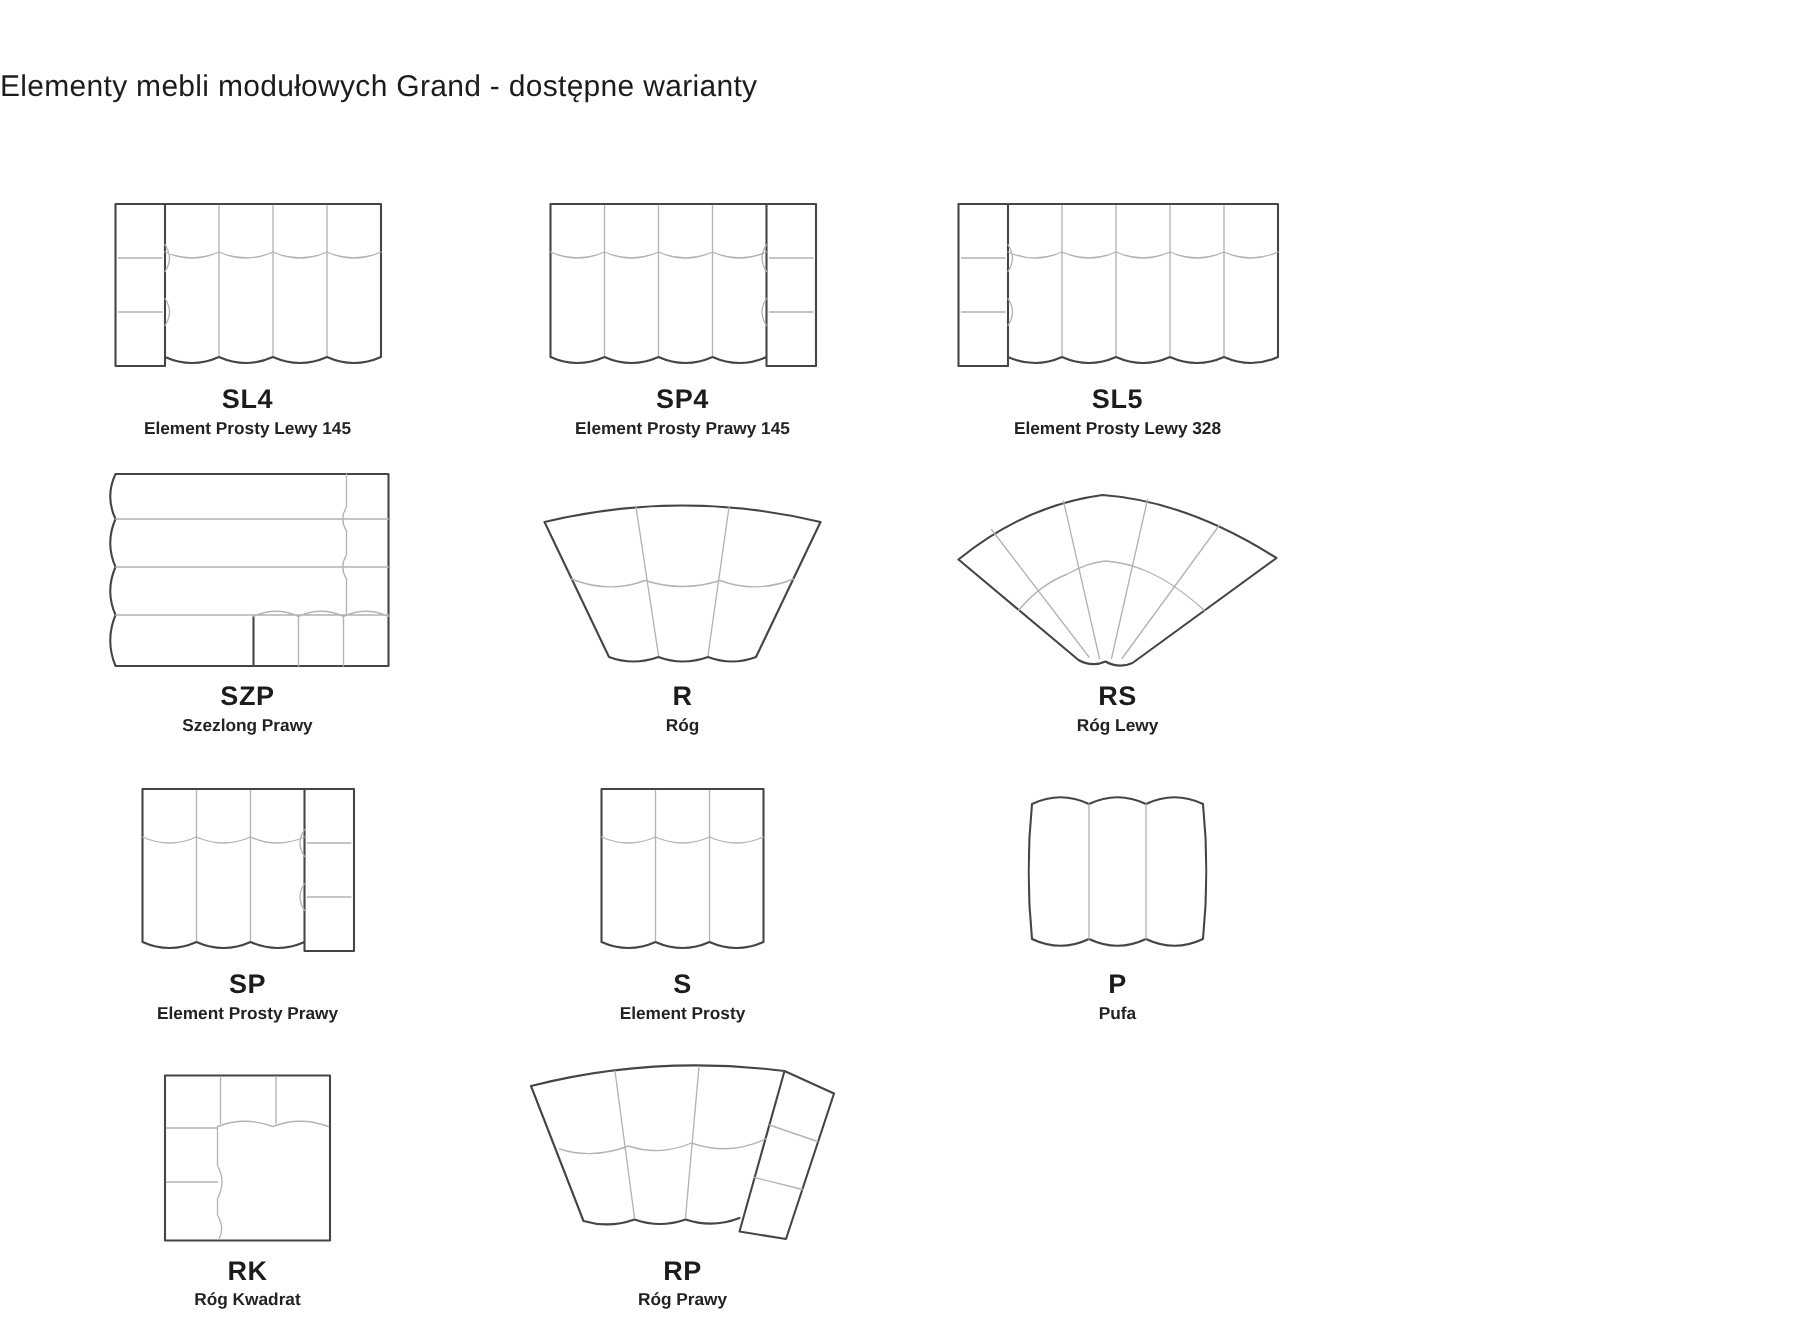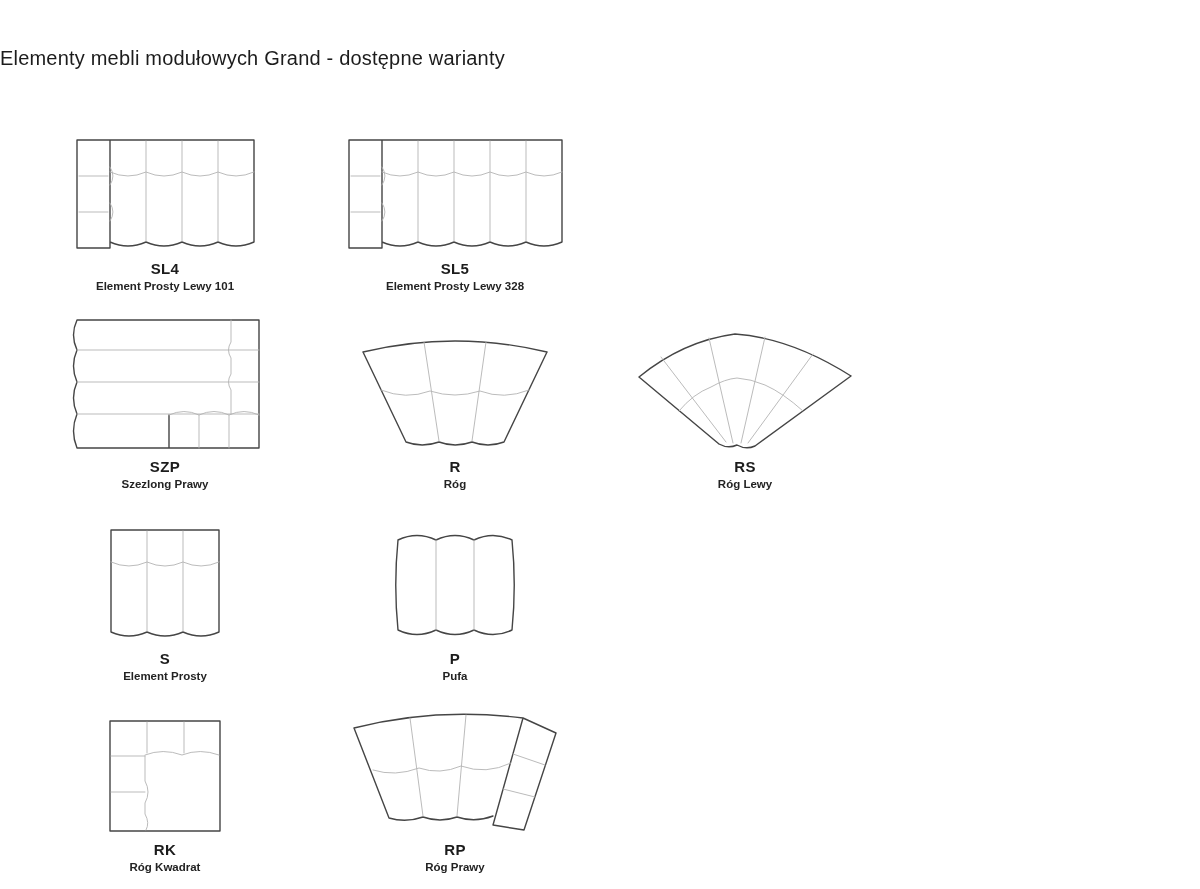--- a/index.html
+++ b/index.html
@@ -16,36 +16,46 @@
   .row:nth-child(1){height:178px}
   .row:nth-child(2){height:198px}
   .row:nth-child(3){height:192px}
   .row:nth-child(4){height:191px}
   .cell{
     width:290px;box-sizing:border-box;
     display:flex;flex-direction:column;align-items:center;justify-content:flex-end;
     padding-bottom:16px;
   }
   .drawing{line-height:0;}
-  .code{margin-top:8px;font-size:15px;font-weight:700;color:#1c1c1c;letter-spacing:.4px;text-align:right;}
+  .code{margin-top:8px;font-size:18px;font-weight:700;color:#1c1c1c;letter-spacing:.4px;text-align:right;}
   .name{margin-top:3px;font-size:11.5px;font-weight:600;color:#232323;}
 </style>
 </head>
 <body>
 
 <div class="title">Elementy mebli modułowych Grand - dostępne warianty</div>
 <main id="grid">
     <div class="row">
       <div class="cell">
         <div class="drawing"><svg width="181" height="114" viewBox="0 0 181 114" xmlns="http://www.w3.org/2000/svg">
             <path d="M 35 2 L 179 2 M 179 2 L 179 104 M 35 104 Q 53 112 71 104 Q 89 112 107 104 Q 125 112 143 104 Q 161 112 179 104 M 35 2 L 2 2 L 2 110 L 35 110 Z" fill="none" stroke="#454545" stroke-width="1.4" stroke-linejoin="round" stroke-linecap="round"></path>
             <path d="M 4 38 L 33 38 M 4 74 L 33 74 M 35 29 Q 41 38 35 47 M 35 65 Q 41 74 35 83 M 71 3 L 71 103 M 107 3 L 107 103 M 143 3 L 143 103 M 35 34 Q 53 42 71 34 Q 89 42 107 34 Q 125 42 143 34 Q 161 42 179 34" fill="none" stroke="#b3b3b3" stroke-width="0.9" stroke-linecap="round"></path>
           </svg></div>
         <div class="code">SL4</div>
-        <div class="name">Element Prosty Lewy 101</div>
+        <div class="name">Element Prosty Lewy 145</div>
+      </div>
+      <div class="cell">
+        <div class="drawing"><svg width="181" height="114" viewBox="0 0 181 114" xmlns="http://www.w3.org/2000/svg">
+            <g transform="translate(181,0) scale(-1,1)">
+              <path d="M 35 2 L 179 2 M 179 2 L 179 104 M 35 104 Q 53 112 71 104 Q 89 112 107 104 Q 125 112 143 104 Q 161 112 179 104 M 35 2 L 2 2 L 2 110 L 35 110 Z" fill="none" stroke="#454545" stroke-width="1.4" stroke-linejoin="round" stroke-linecap="round"></path>
+              <path d="M 4 38 L 33 38 M 4 74 L 33 74 M 35 29 Q 41 38 35 47 M 35 65 Q 41 74 35 83 M 71 3 L 71 103 M 107 3 L 107 103 M 143 3 L 143 103 M 35 34 Q 53 42 71 34 Q 89 42 107 34 Q 125 42 143 34 Q 161 42 179 34" fill="none" stroke="#b3b3b3" stroke-width="0.9" stroke-linecap="round"></path>
+            </g>
+          </svg></div>
+        <div class="code">SP4</div>
+        <div class="name">Element Prosty Prawy 145</div>
       </div>
       <div class="cell">
         <div class="drawing"><svg width="217" height="114" viewBox="0 0 217 114" xmlns="http://www.w3.org/2000/svg">
             <path d="M 35 2 L 215 2 M 215 2 L 215 104 M 35 104 Q 53 112 71 104 Q 89 112 107 104 Q 125 112 143 104 Q 161 112 179 104 Q 197 112 215 104 M 35 2 L 2 2 L 2 110 L 35 110 Z" fill="none" stroke="#454545" stroke-width="1.4" stroke-linejoin="round" stroke-linecap="round"></path>
             <path d="M 4 38 L 33 38 M 4 74 L 33 74 M 35 29 Q 41 38 35 47 M 35 65 Q 41 74 35 83 M 71 3 L 71 103 M 107 3 L 107 103 M 143 3 L 143 103 M 179 3 L 179 103 M 35 34 Q 53 42 71 34 Q 89 42 107 34 Q 125 42 143 34 Q 161 42 179 34 Q 197 42 215 34" fill="none" stroke="#b3b3b3" stroke-width="0.9" stroke-linecap="round"></path>
           </svg></div>
         <div class="code">SL5</div>
         <div class="name">Element Prosty Lewy 328</div>
       </div>
     </div>
@@ -72,20 +82,30 @@
         <div class="drawing"><svg width="224" height="122" viewBox="0 0 224 122" xmlns="http://www.w3.org/2000/svg">
             <path d="M 6 49 Q 50 13 102 6 Q 158 10 218 48 M 6 49 L 86 116 M 218 48 L 122 118 M 86 116 Q 95 121 104 117 Q 113 122 122 118" fill="none" stroke="#454545" stroke-width="1.4" stroke-linejoin="round" stroke-linecap="round"></path>
             <path d="M 28 29 L 93 114 M 76 10 L 100 115 M 132 9 L 108 115 M 180 26 L 115 115 M 46 83 Q 60 66 78 59 Q 92 51 104 50 Q 118 51 132 57 Q 150 65 170 83" fill="none" stroke="#b3b3b3" stroke-width="0.9" stroke-linecap="round"></path>
           </svg></div>
         <div class="code">RS</div>
         <div class="name">Róg Lewy</div>
       </div>
     </div>
     <div class="row">
       <div class="cell">
+        <div class="drawing"><svg width="145" height="114" viewBox="0 0 145 114" xmlns="http://www.w3.org/2000/svg">
+            <g transform="translate(145,0) scale(-1,1)">
+              <path d="M 35 2 L 143 2 M 143 2 L 143 104 M 35 104 Q 53 112 71 104 Q 89 112 107 104 Q 125 112 143 104 M 35 2 L 2 2 L 2 110 L 35 110 Z" fill="none" stroke="#454545" stroke-width="1.4" stroke-linejoin="round" stroke-linecap="round"></path>
+              <path d="M 4 38 L 33 38 M 4 74 L 33 74 M 35 29 Q 41 38 35 47 M 35 65 Q 41 74 35 83 M 71 3 L 71 103 M 107 3 L 107 103 M 35 34 Q 53 42 71 34 Q 89 42 107 34 Q 125 42 143 34" fill="none" stroke="#b3b3b3" stroke-width="0.9" stroke-linecap="round"></path>
+            </g>
+          </svg></div>
+        <div class="code">SP</div>
+        <div class="name">Element Prosty Prawy</div>
+      </div>
+      <div class="cell">
         <div class="drawing"><svg width="112" height="114" viewBox="0 0 112 114" xmlns="http://www.w3.org/2000/svg">
             <path d="M 2 2 L 110 2 M 2 2 L 2 104 M 110 2 L 110 104 M 2 104 Q 20 112 38 104 Q 56 112 74 104 Q 92 112 110 104" fill="none" stroke="#454545" stroke-width="1.4" stroke-linejoin="round" stroke-linecap="round"></path>
             <path d="M 38 3 L 38 103 M 74 3 L 74 103 M 2 34 Q 20 42 38 34 Q 56 42 74 34 Q 92 42 110 34" fill="none" stroke="#b3b3b3" stroke-width="0.9" stroke-linecap="round"></path>
           </svg></div>
         <div class="code">S</div>
         <div class="name">Element Prosty</div>
       </div>
       <div class="cell">
         <div class="drawing"><svg width="120" height="114" viewBox="0 0 120 114" xmlns="http://www.w3.org/2000/svg">
             <path d="M 3 12 Q 22 3 41 12 Q 60 3 79 12 Q 98 3 117 12 M 3 102 Q 22 111 41 102 Q 60 111 79 102 Q 98 111 117 102 M 3 12 C 0 42 0 72 3 102 M 117 12 C 120 42 120 72 117 102" fill="none" stroke="#454545" stroke-width="1.4" stroke-linejoin="round" stroke-linecap="round"></path>

